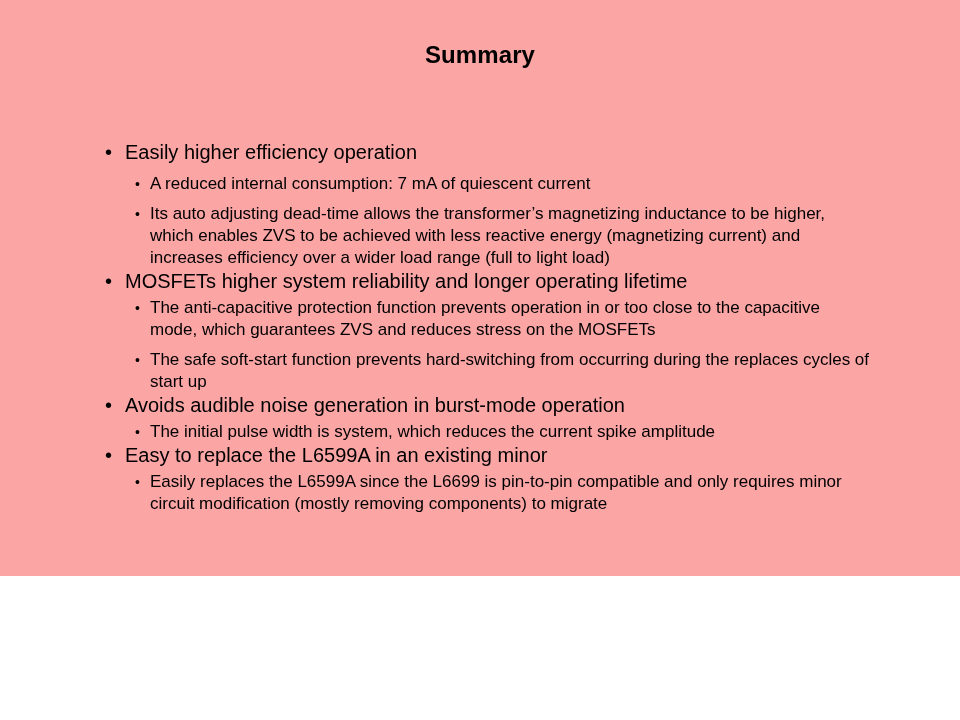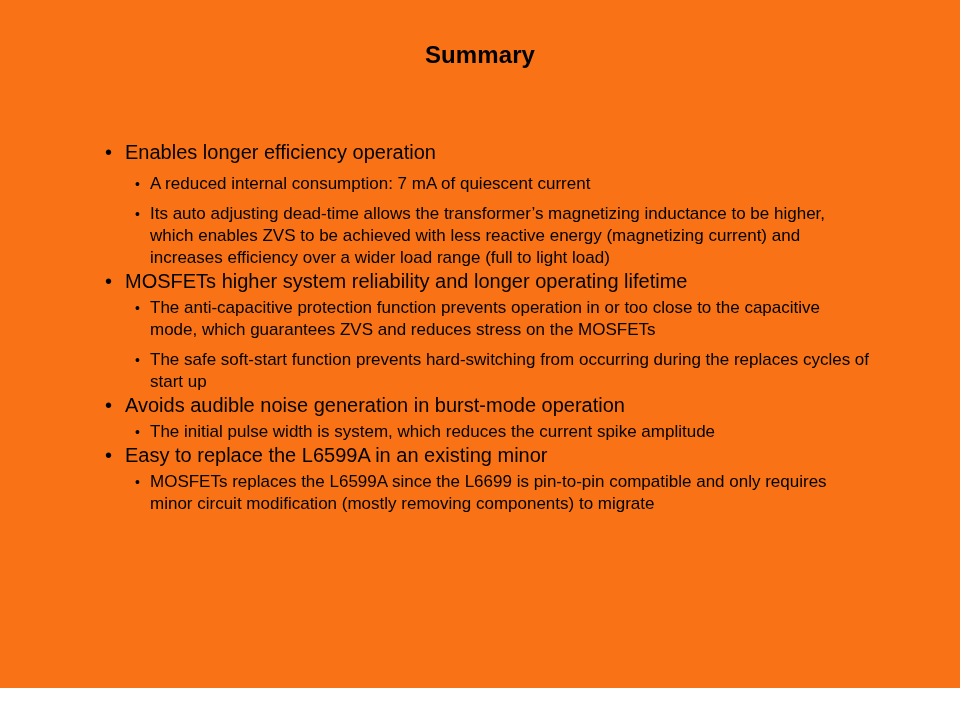--- a/index.html
+++ b/index.html
@@ -12,22 +12,22 @@
     background: #ffffff;
     font-family: "Liberation Sans", sans-serif;
     color: #000000;
     overflow: hidden;
     position: relative;
   }
 
   .slide {
     position: relative;
     width: 960px;
-    height: 688px;
-    background: #f97316;
+    height: 576px;
+    background: #fca5a5;
   }
 
   .slide-title {
     position: absolute;
     top: 41px;
     left: 0;
     width: 960px;
     text-align: center;
     font-size: 24px;
     font-weight: bold;
@@ -97,21 +97,21 @@
 
 <div class="slide">
 
   <div class="slide-title">Summary</div>
 
   <div class="body-block">
 
     <div class="group">
       <div class="lvl1">
         <span class="bullet-mark">•</span>
-        <span class="bullet-text">Enables longer efficiency operation</span>
+        <span class="bullet-text">Easily higher efficiency operation</span>
       </div>
       <div class="lvl2">
         <span class="bullet-mark">•</span>
         <span class="bullet-text">A reduced internal consumption: 7 mA of quiescent current</span>
       </div>
       <div class="lvl2">
         <span class="bullet-mark">•</span>
         <span class="bullet-text">Its auto adjusting dead-time allows the transformer’s magnetizing inductance to be higher, which enables ZVS to be achieved with less reactive energy (magnetizing current) and increases efficiency over a wider load range (full to light load)</span>
       </div>
     </div>
@@ -142,18 +142,18 @@
       </div>
     </div>
 
     <div class="group">
       <div class="lvl1">
         <span class="bullet-mark">•</span>
         <span class="bullet-text">Easy to replace the L6599A in an existing minor</span>
       </div>
       <div class="lvl2 tight">
         <span class="bullet-mark">•</span>
-        <span class="bullet-text">MOSFETs replaces the L6599A since the L6699 is pin-to-pin compatible and only requires minor circuit modification (mostly removing components) to migrate</span>
+        <span class="bullet-text">Easily replaces the L6599A since the L6699 is pin-to-pin compatible and only requires minor circuit modification (mostly removing components) to migrate</span>
       </div>
     </div>
 
   </div>
 </div>
 
 </body></html>

